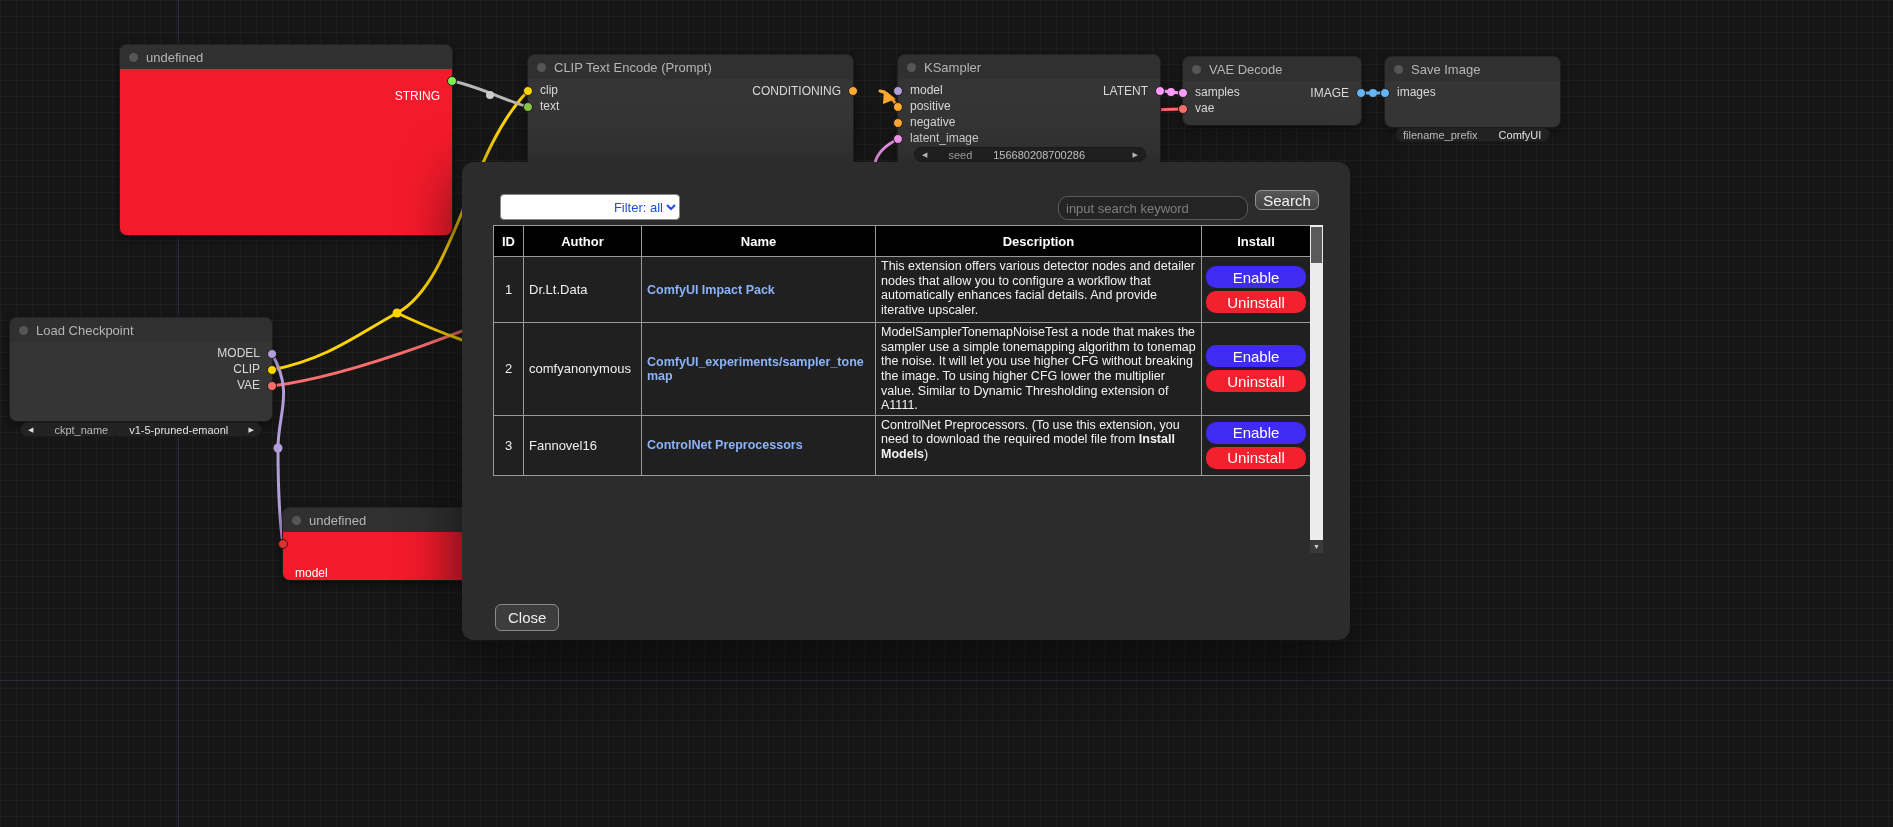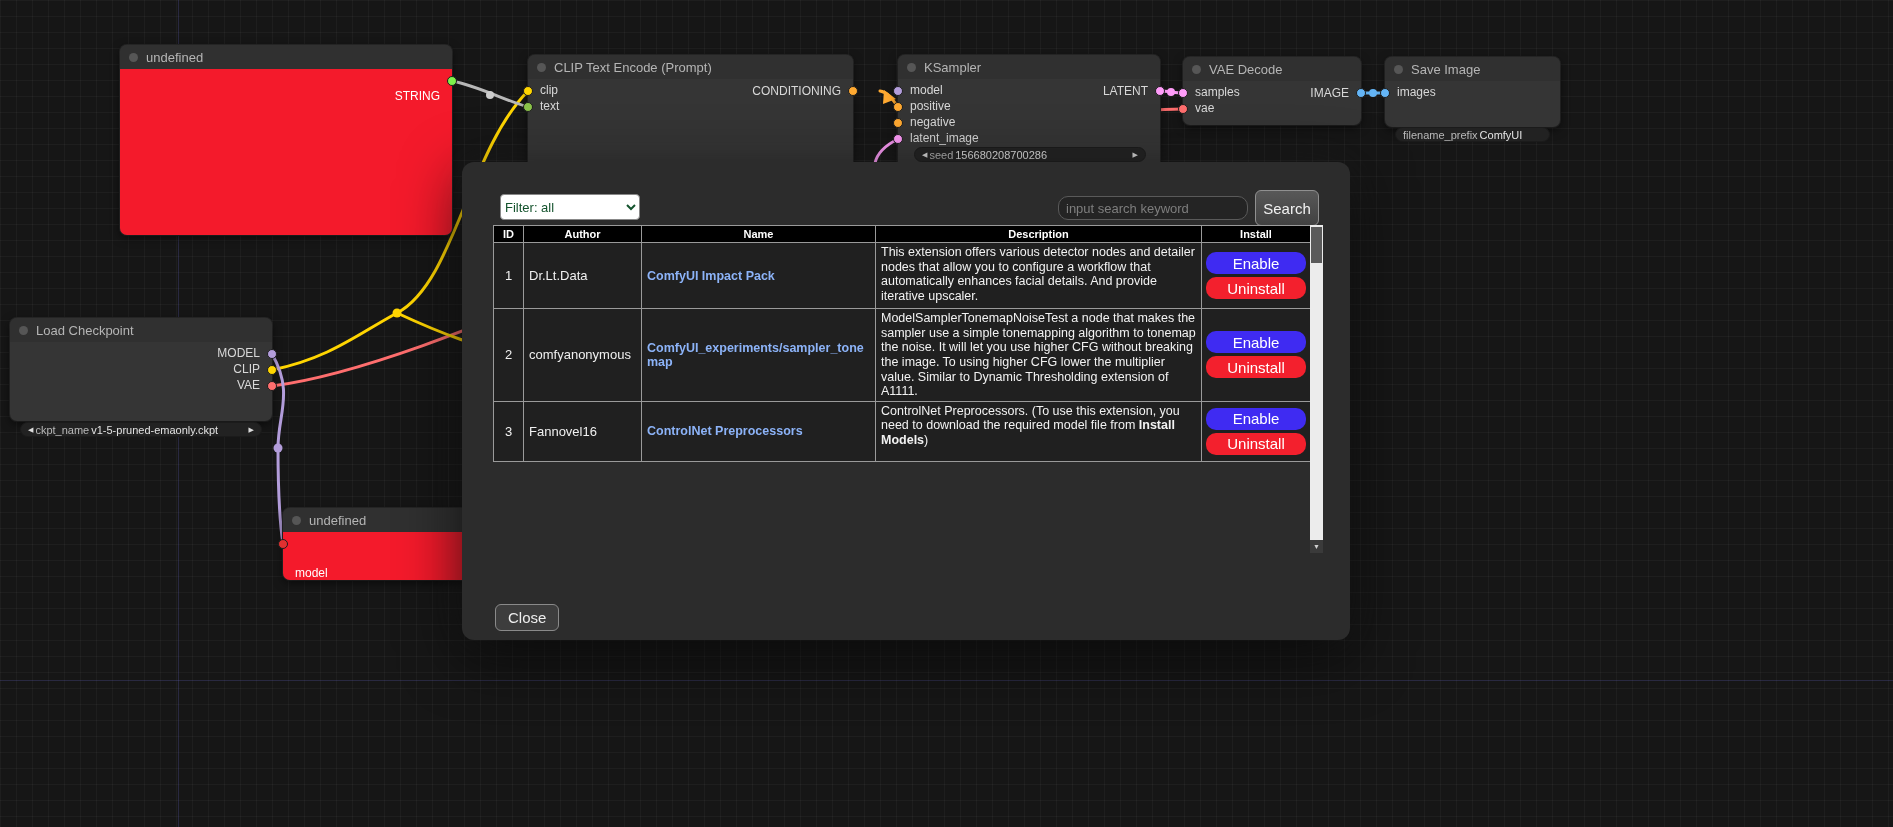--- a/index.html
+++ b/index.html
@@ -63,50 +63,50 @@
   .d-clip   { background:var(--slot-clip); }
   .d-model  { background:var(--slot-model); }
   .d-cond   { background:var(--slot-conditioning); }
   .d-latent { background:var(--slot-latent); }
   .d-vae    { background:var(--slot-vae); }
   .d-image  { background:var(--slot-image); }
   .d-red    { background:#e03030; }
 
   .widget { position:absolute; left:10px; right:10px; height:15px; background:#222;
             border:1px solid #1b1b1b; border-radius:8px; display:flex; align-items:center;
-            gap:2px; padding:0 7px; font-size:11px; color:#b9b9b9; }
+            gap:21px; padding:0 7px; font-size:11px; color:#b9b9b9; }
   .warrow { font-size:7px; color:#dcdcdc; line-height:1; }
   .wvalue { flex:1; text-align:left; color:#e2e2e2; white-space:nowrap; overflow:hidden; }
 
   
   .modal { position:absolute; left:462px; top:162px; width:888px; height:478px; z-index:10;
            background:#2c2c2c; border-radius:12px;
            box-shadow:0 14px 60px rgba(0,0,0,0.75), 0 0 45px rgba(255,255,255,0.06); }
-  .filter-select { position:absolute; left:38px; top:32px; width:140px; height:26px;
-                   background:#ffffff; color:#14532d; font-size:13px; border:1px solid #888;
-                   border-radius:4px; font-family:"Liberation Sans",sans-serif; }
+  .filter-select { position:absolute; left:38px; top:32px; width:180px; height:26px;
+                   background:#ffffff; color:#1d4ed8; font-size:13px; border:1px solid #888;
+                   border-radius:4px; font-family:"Liberation Sans",sans-serif;text-align:right; }
   .search-input { position:absolute; left:596px; top:34px; width:190px; height:24px;
                   background:#242424; border:1px solid #5a5a5a; border-radius:10px;
                   color:#ddd; font-size:13px; padding:0 7px; font-family:"Liberation Sans",sans-serif; }
   .search-input::placeholder { color:#7e7e7e; }
-  .search-btn { position:absolute; left:793px; top:28px; width:64px; height:36px;
+  .search-btn { position:absolute; left:793px; top:28px; width:64px; height:20px;
                 background:linear-gradient(#585858,#414141); border:1px solid #909090;
                 border-radius:6px; color:#f2f2f2; font-size:15px; cursor:pointer;
                 font-family:"Liberation Sans",sans-serif; }
   .close-btn { position:absolute; left:33px; top:442px; height:27px; padding:0 12px;
                background:#3d3d3d; border:1px solid #8a8a8a; border-radius:6px;
                color:#eeeeee; font-size:15px; cursor:pointer;
                font-family:"Liberation Sans",sans-serif; }
 
   .table-wrap { position:absolute; left:31px; top:63px; width:830px; height:328px; }
   table.ext-table { border-collapse:collapse; width:817px; table-layout:fixed;
                     background:#202020; font-size:12.5px; color:#f0f0f0; }
   .ext-table th, .ext-table td { border:1px solid #9a9a9a; }
-  .ext-table th { background:#000; color:#fff; font-weight:bold; font-size:11px;
-                  height:17px; text-align:center; }
+  .ext-table th { background:#000; color:#fff; font-weight:bold; font-size:13px;
+                  height:31px; text-align:center; }
   .ext-table td { padding:2px 5px; vertical-align:middle; }
   td.c-id { text-align:center; font-size:13px; }
   td.c-author { font-size:13px; }
   td.c-name a { color:var(--link-blue); font-weight:bold; font-size:12.5px;
                 text-decoration:none; cursor:pointer; word-break:break-word; }
   td.c-desc { font-size:12.5px; line-height:1.17; vertical-align:top; color:#f2f2f2; }
   td.c-install { text-align:center; padding:3px 4px; }
   .btn-enable, .btn-uninstall { display:block; width:100px; height:22px; margin:3px auto;
                  border:none; border-radius:10px; color:#fff; font-size:15px; cursor:pointer;
                  font-family:"Liberation Sans",sans-serif; }

